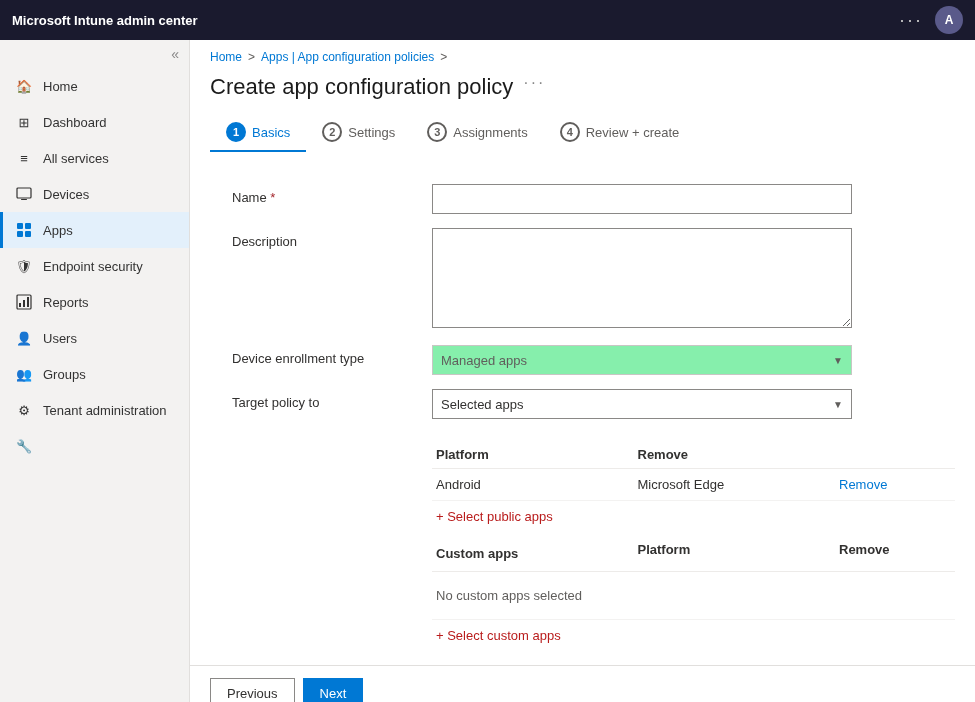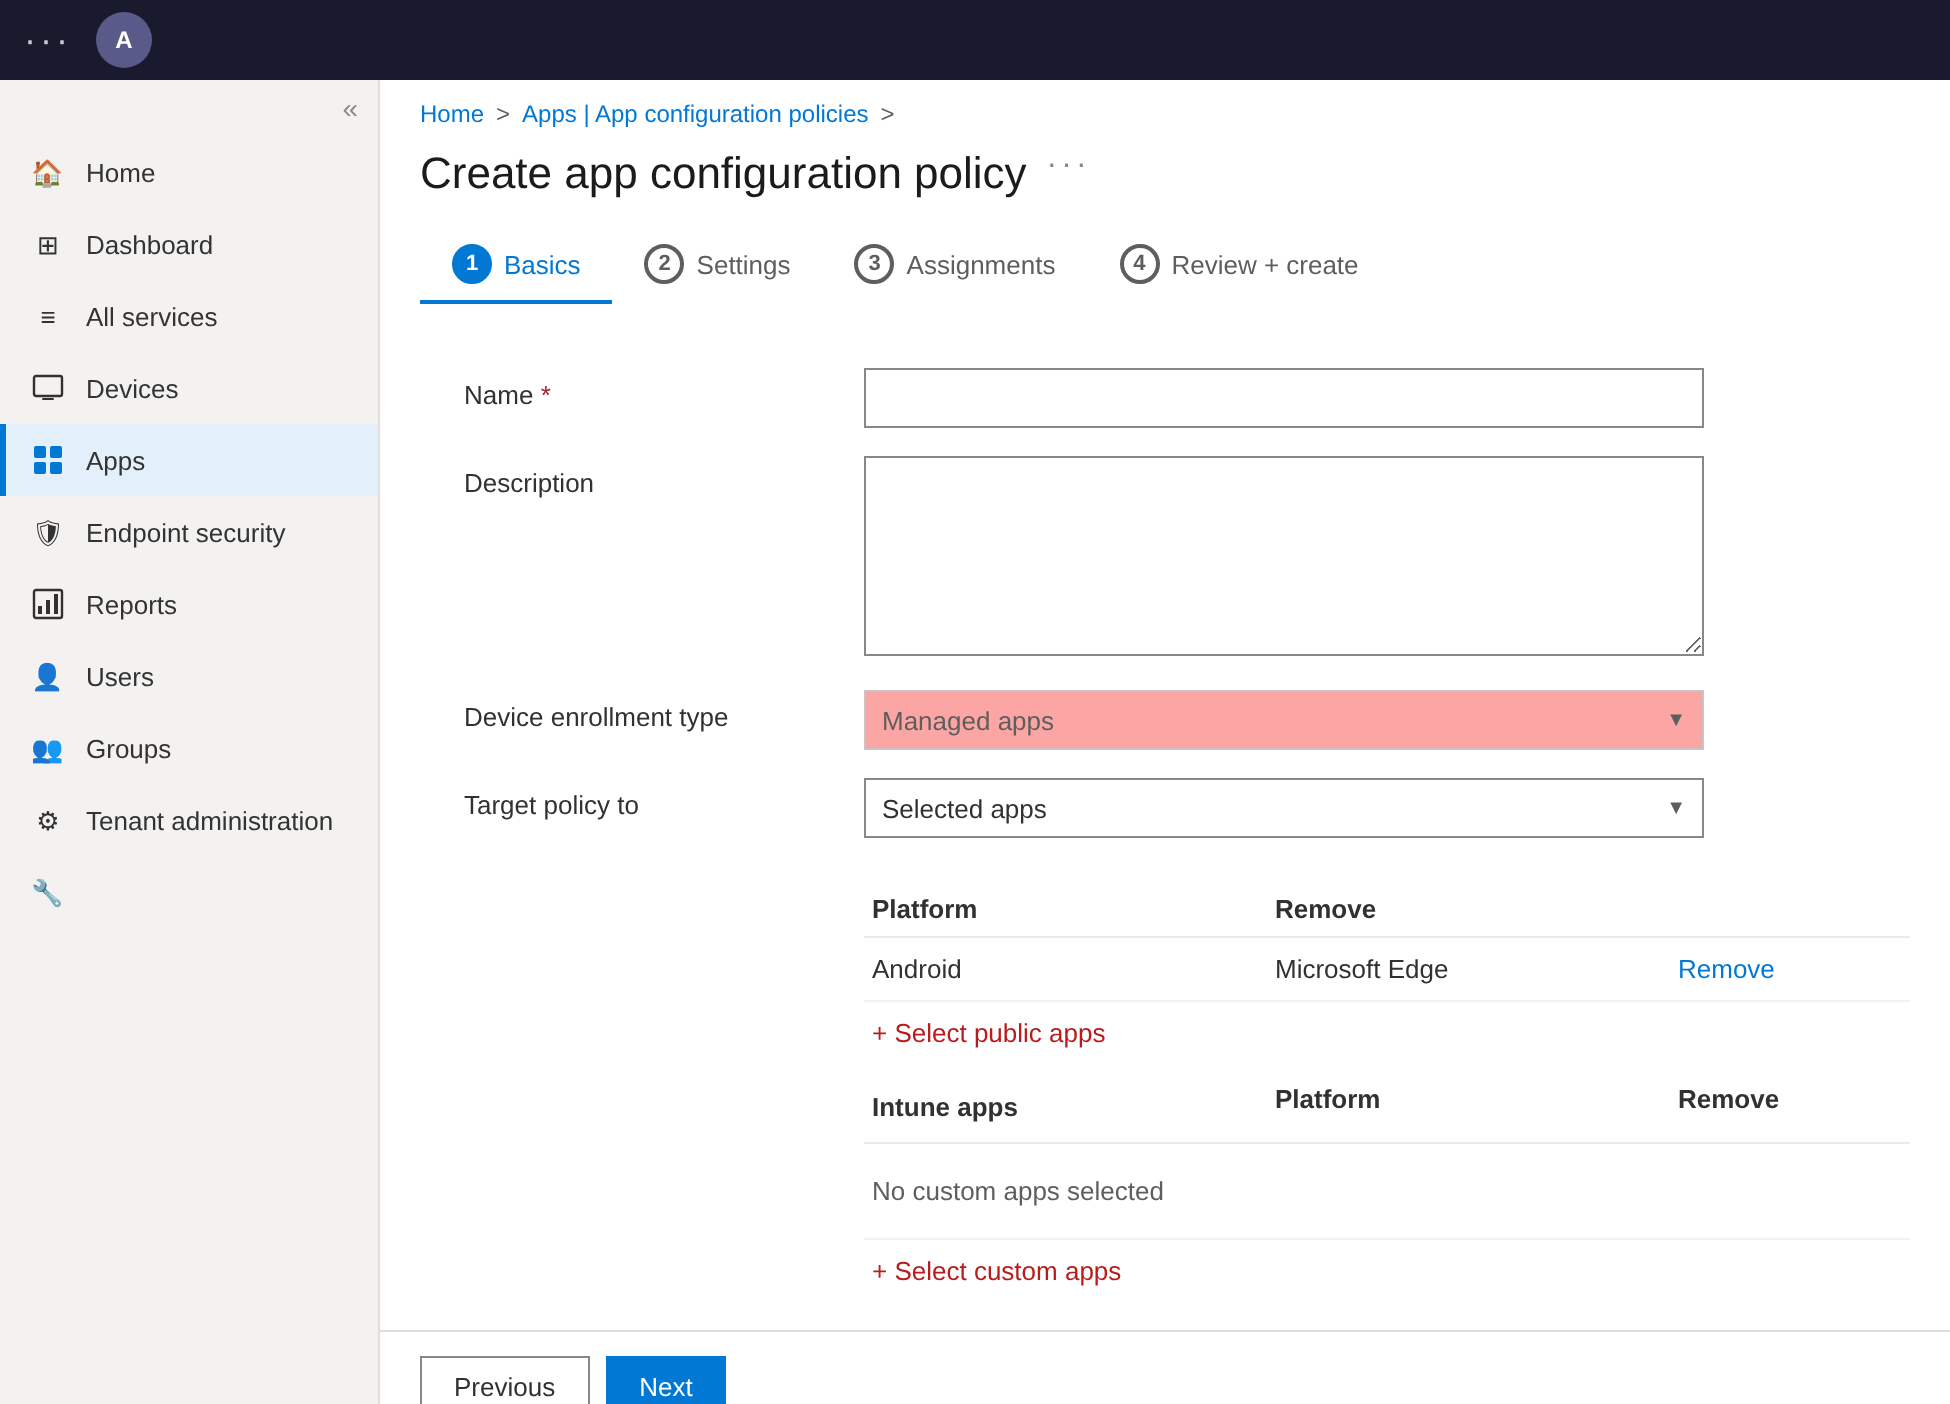--- a/index.html
+++ b/index.html
@@ -112,21 +112,21 @@
       font-size: 13px; outline: none;
     }
     textarea {
       width: 100%; max-width: 420px; height: 100px;
       border: 1px solid #8a8886; padding: 6px 8px;
       font-size: 13px; resize: vertical; outline: none;
     }
 
     .select-field {
       width: 100%; max-width: 420px; height: 30px;
-      border: 1px solid #c8c6c4; background: #fca5a5;
+      border: 1px solid #c8c6c4; background: #86efac;
       padding: 0 8px; font-size: 13px;
       display: flex; align-items: center; justify-content: space-between;
       cursor: default; color: #605e5c;
     }
     .select-field-active {
       background: white; border-color: #8a8886; cursor: pointer; color: #323130;
     }
     .select-chevron { font-size: 10px; color: #605e5c; }
 
     
@@ -162,20 +162,21 @@
       border: 1px solid #8a8886; cursor: pointer; background: white; color: #323130;
     }
     .btn-primary {
       background: #0078d4; color: white; border-color: #0078d4;
     }
   </style>
 </head>
 <body>
 
 <div class="topbar">
+  <span class="topbar-title">Microsoft Intune admin center</span>
   <div class="topbar-right">
     <span class="topbar-dots">···</span>
     <div class="avatar">
       <span>A</span>
     </div>
   </div>
 </div>
 
 <div class="layout">
 
@@ -332,21 +333,21 @@
             <div class="apps-table-row">
               <span class="apps-table-cell">Android</span>
               <span class="apps-table-cell">Microsoft Edge</span>
               <span class="apps-table-cell remove-link">Remove</span>
             </div>
             <div>
               <span class="select-link">+ Select public apps</span>
             </div>
 
             <div class="apps-table-header" style="margin-top:4px;">
-              <span class="apps-table-header-cell section-title">Intune apps</span>
+              <span class="apps-table-header-cell section-title">Custom apps</span>
               <span class="apps-table-header-cell">Platform</span>
               <span class="apps-table-header-cell">Remove</span>
             </div>
             <div class="apps-table-row">
               <span class="no-items">No custom apps selected</span>
             </div>
             <div>
               <span class="select-link">+ Select custom apps</span>
             </div>
 

